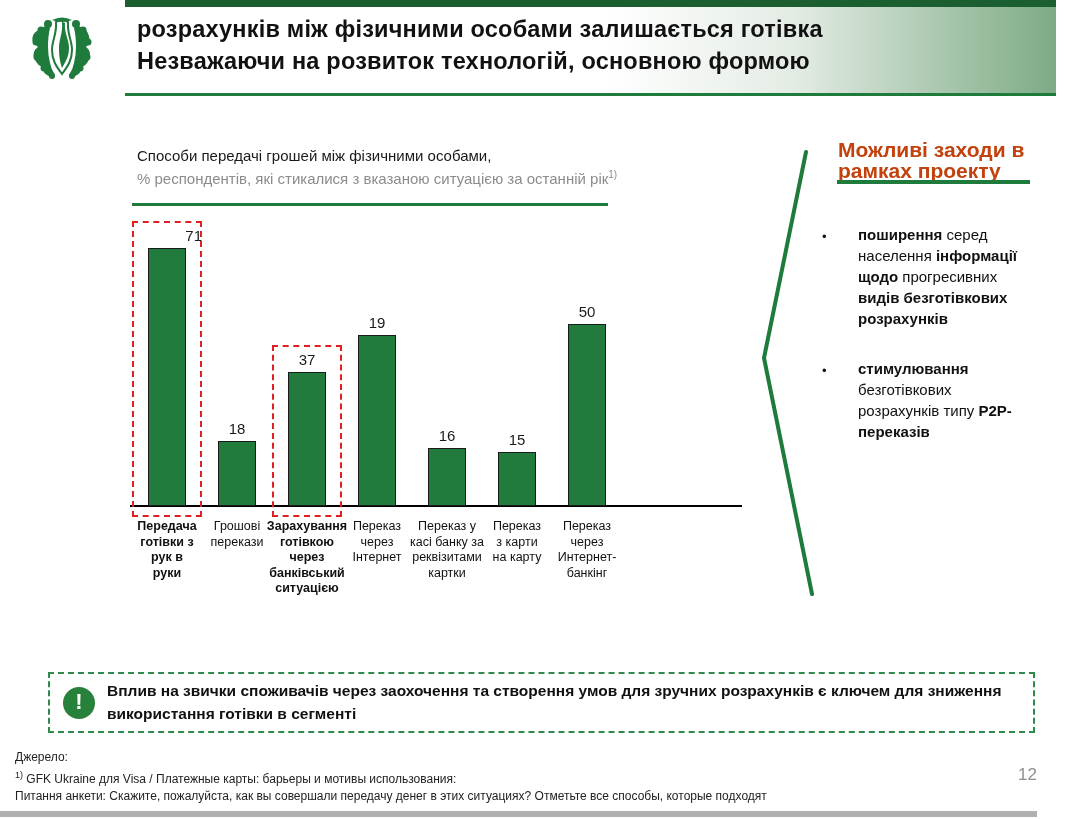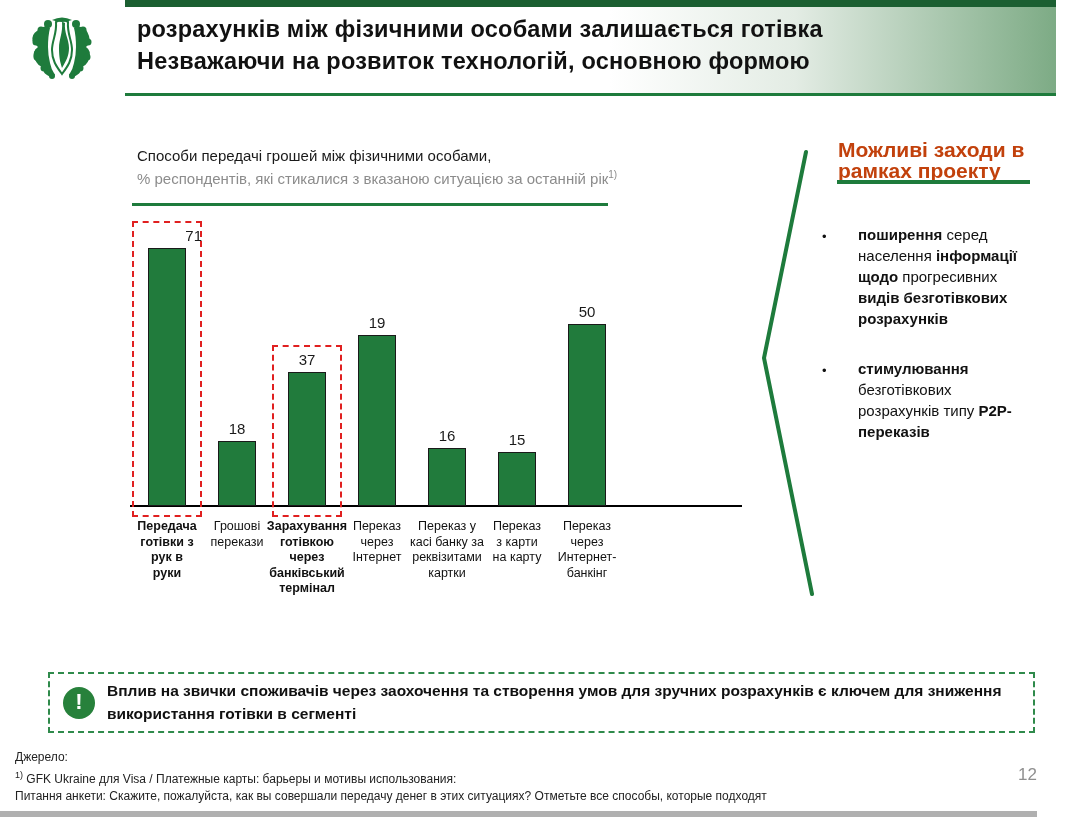--- a/index.html
+++ b/index.html
@@ -150,21 +150,21 @@
       </div>
       <div class="x-label" style="left: 63px; top: 0px;">
         <div>Грошові</div>
         <div>перекази</div>
       </div>
       <div class="x-label bold" style="left: 133px; top: 0px;">
         <div>Зарахування</div>
         <div>готівкою</div>
         <div>через</div>
         <div>банківський</div>
-        <div>термінал</div>
+        <div>ситуацією</div>
       </div>
       <div class="x-label" style="left: 203px; top: 0px;">
         <div>Переказ</div>
         <div>через</div>
         <div>Інтернет</div>
       </div>
       <div class="x-label" style="left: 273px; top: 0px;">
         <div>Переказ у</div>
         <div>касі банку за</div>
         <div>реквізитами</div>

